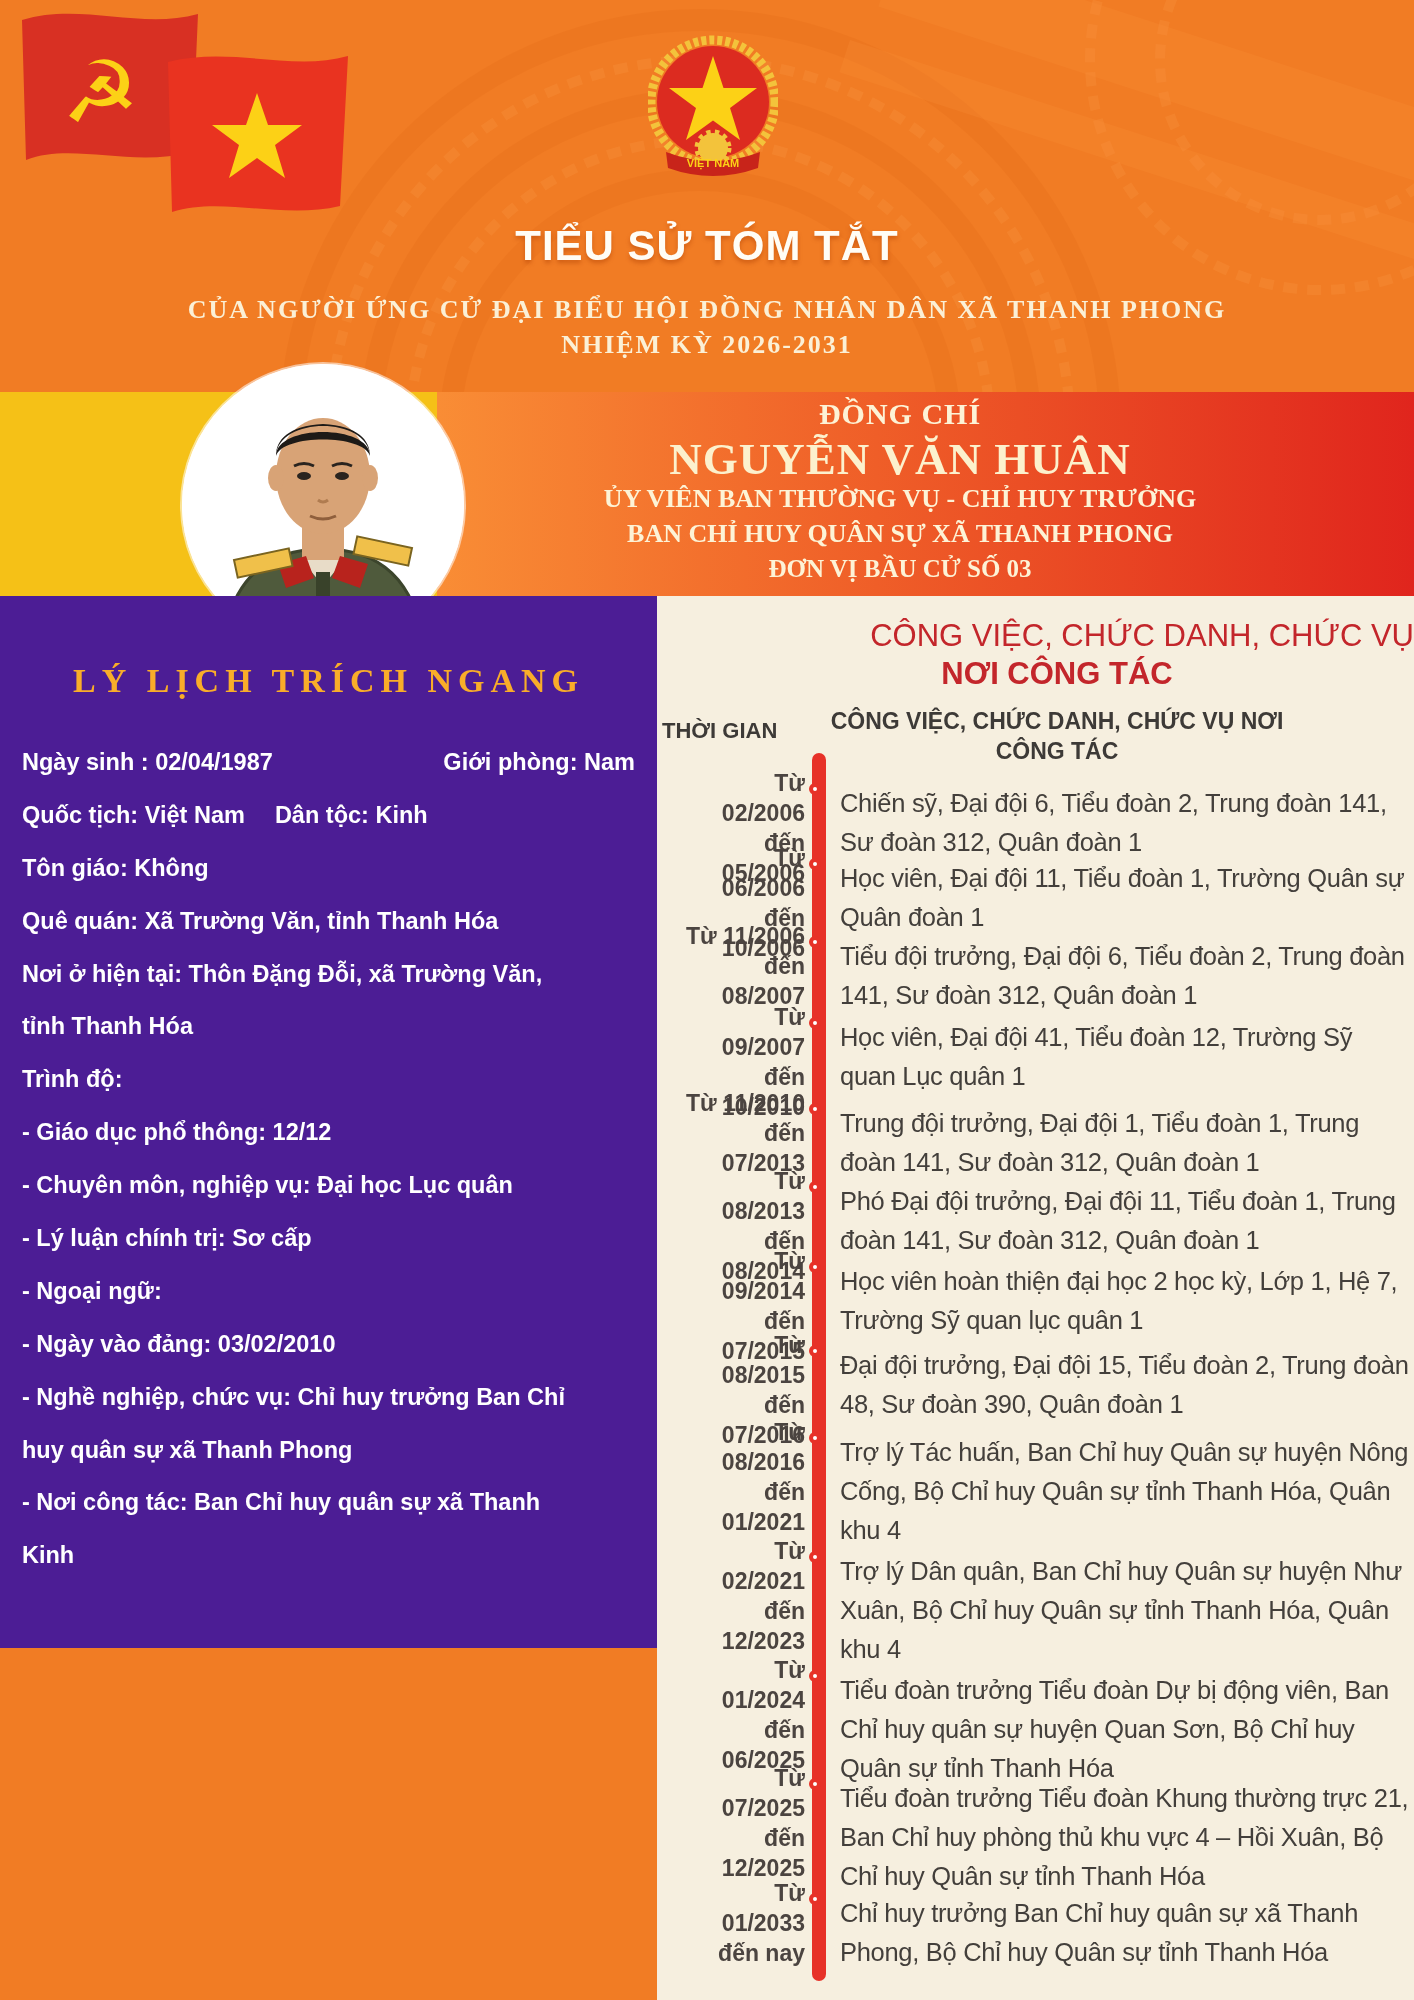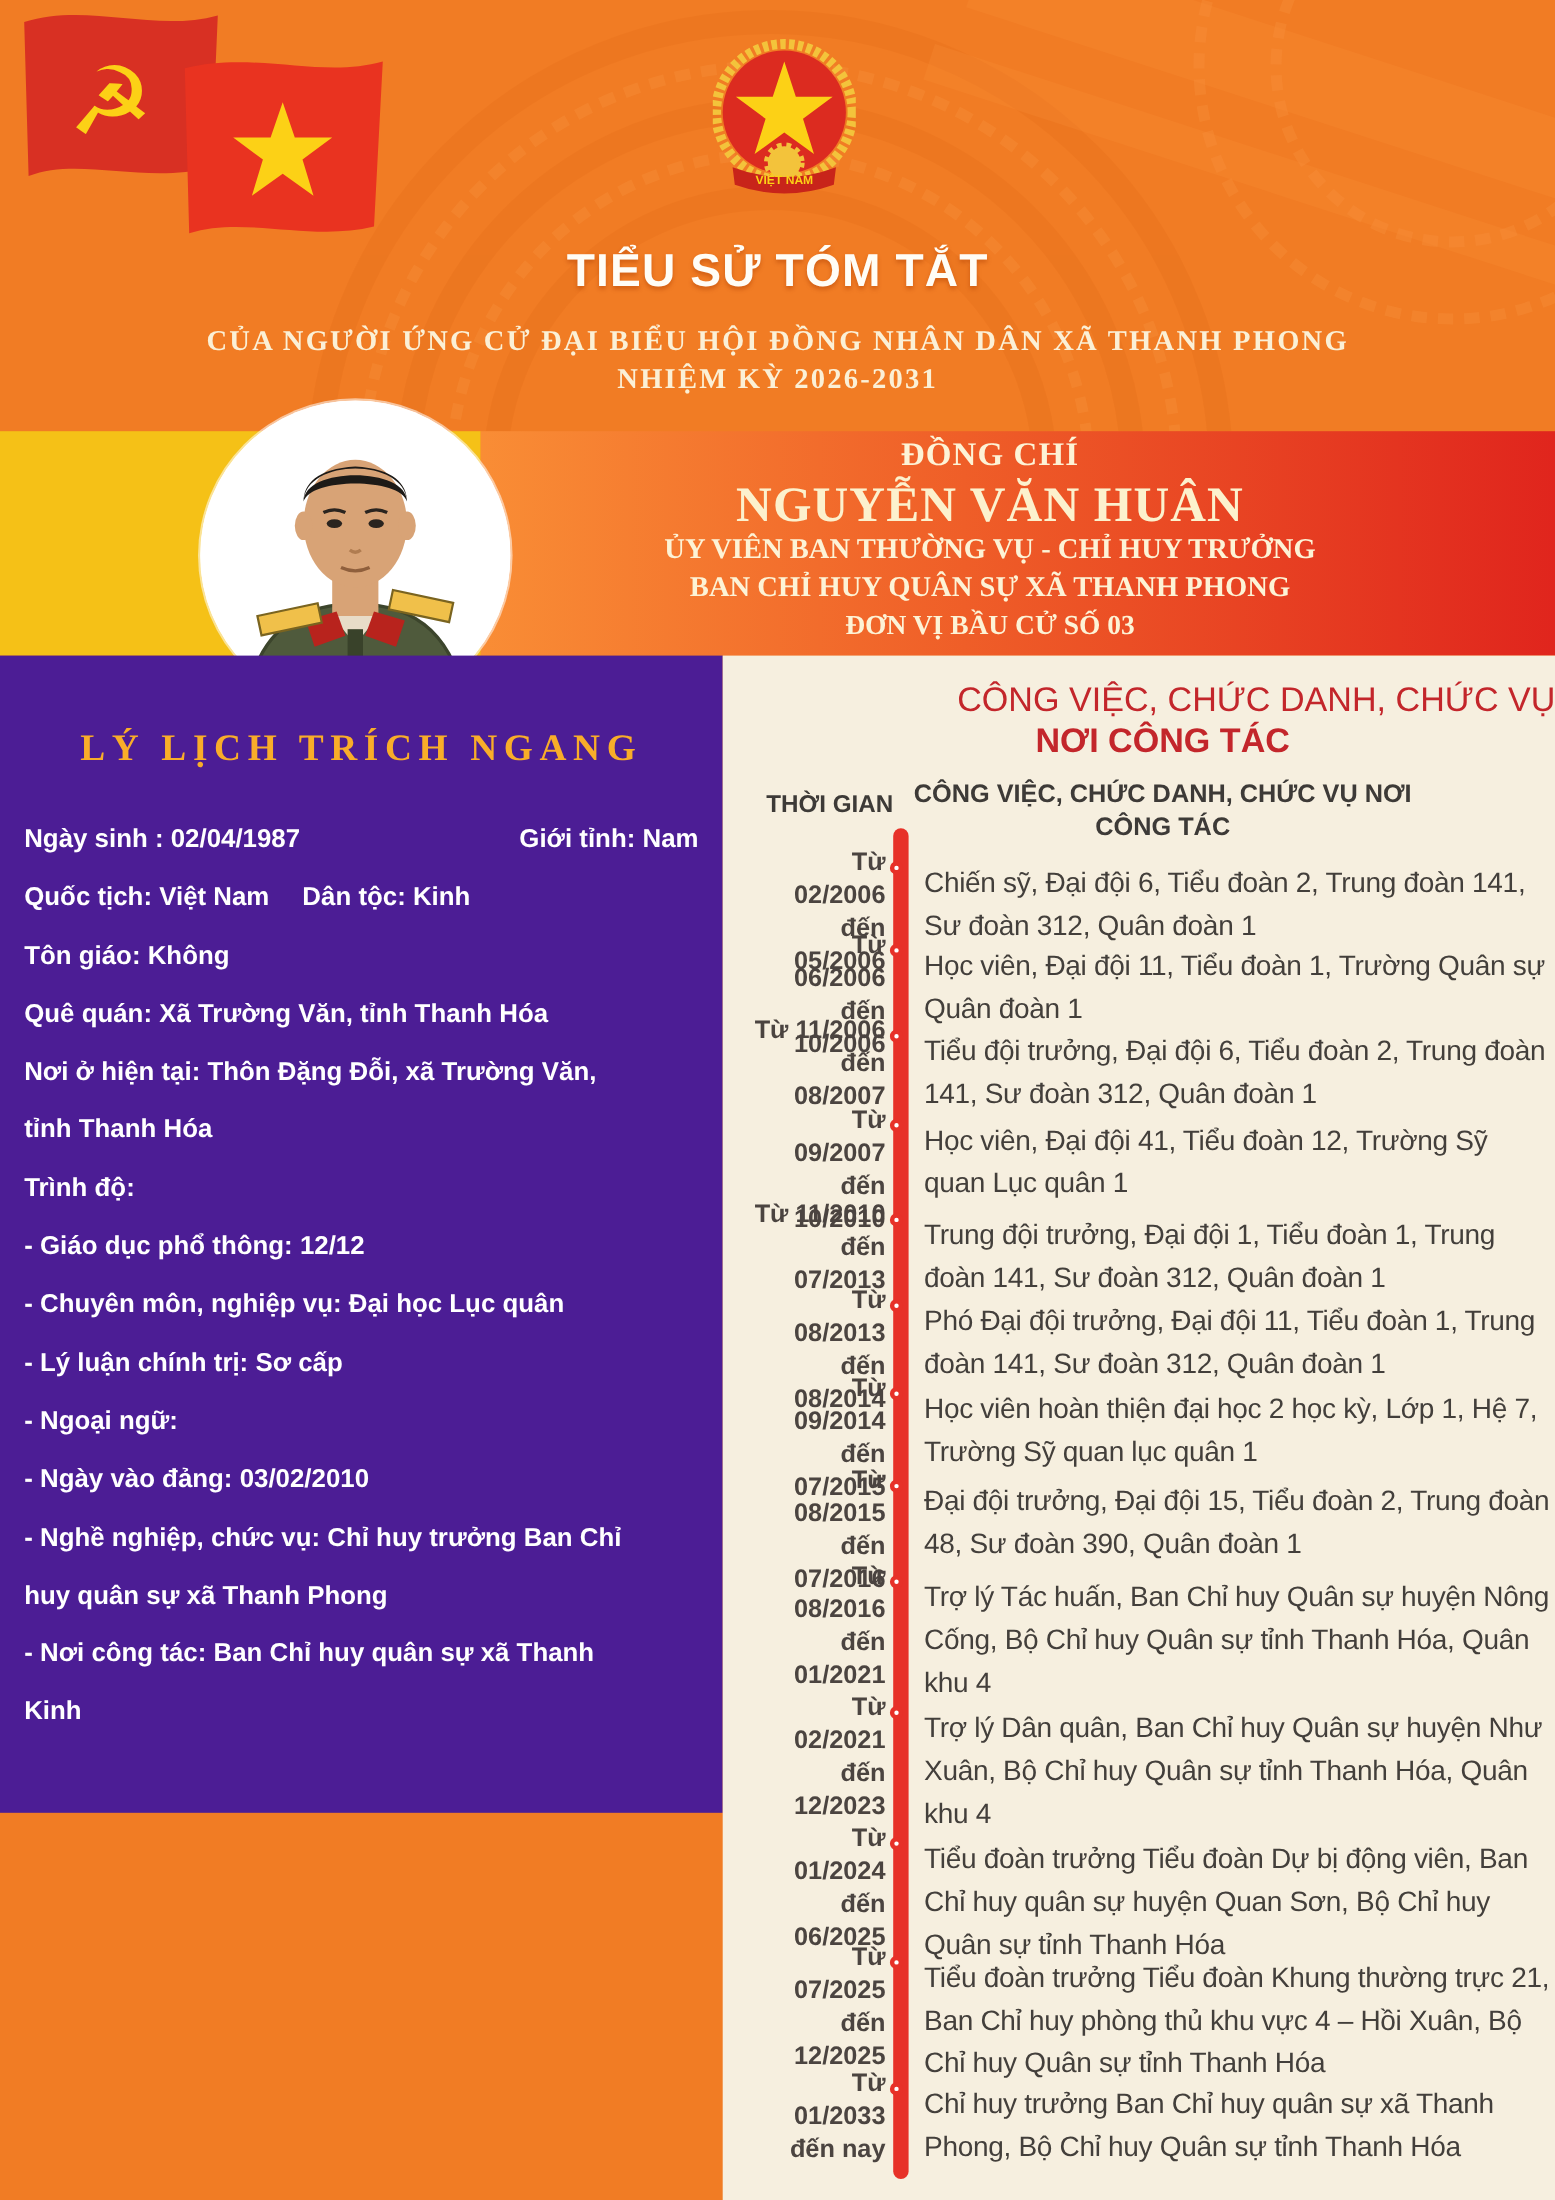--- a/index.html
+++ b/index.html
@@ -51,21 +51,21 @@
   
   .right-panel { position:absolute; left:657px; top:596px; width:757px; height:1404px; background:#f6efdf; }
   .career-h1 { position:absolute; left:43px; top:22px;  width:714px; text-align:right;
            font-size:31px; font-weight:normal; color:#c3262b; letter-spacing:0; }
   .career-h2 { position:absolute; left:43px; top:60px;  width:714px; text-align:center;
            font-size:31px; font-weight:bold; color:#c3262b; }
   .career-sh1 { position:absolute; left:43px; top:112px; width:714px; text-align:center;
            font-size:23px; font-weight:bold; color:#3d3a37; }
   .career-sh2 { position:absolute; left:43px; top:142px; width:714px; text-align:center;
            font-size:23px; font-weight:bold; color:#3d3a37; }
-  .time-col-head { position:absolute; left:5px; top:122px; width:150px; text-align:right;
+  .time-col-head { position:absolute; left:5px; top:122px; width:150px; text-align:left;
            font-size:22px; font-weight:bold; color:#3d3a37; }
   .timeline-bar { position:absolute; left:155px; top:157px; width:14px; height:1228px;
            background:#e73128; border-radius:8px; }
   .entry { position:absolute; left:0; width:757px; }
   .entry .period { position:absolute; left:0; top:3px; width:148px; text-align:right;
            font-size:23px; font-weight:bold; color:#4b4440; line-height:30px;padding-left:28px; }
   .entry .dot { position:absolute; left:152px; top:18px; width:12px; height:12px;
            background:#ffffff; border:4px solid #e73128; border-radius:50%; }
   .entry .role { position:absolute; left:183px; top:19px; width:572px;
            font-size:25.5px; color:#433f3b; line-height:39px; letter-spacing:-0.3px; }
@@ -152,21 +152,21 @@
       <path d="M112,102 Q122,97 132,102" stroke="#2a241f" stroke-width="3" fill="none"></path>
       <path d="M150,102 Q160,97 170,102" stroke="#2a241f" stroke-width="3" fill="none"></path>
       <path d="M136,136 Q141,140 146,136" stroke="#b07c50" stroke-width="3" fill="none"></path>
       <path d="M128,152 Q141,158 154,152" stroke="#8f5f3c" stroke-width="3" fill="none"></path>
     </svg>
   </div>
 
   <div class="left-panel">
     <div class="profile-heading">LÝ LỊCH TRÍCH NGANG</div>
     <div class="profile-lines" id="profile-lines">
-        <div class="p-line"><span>Ngày sinh : 02/04/1987</span><span class="r">Giới tỉnh: Nam</span></div>
+        <div class="p-line"><span>Ngày sinh : 02/04/1987</span><span class="r">Giới phòng: Nam</span></div>
         <div class="p-line"><span>Quốc tịch: Việt Nam</span><span class="mid">Dân tộc: Kinh</span></div>
         <div class="p-line">Tôn giáo: Không</div>
         <div class="p-line">Quê quán: Xã Trường Văn, tỉnh Thanh Hóa</div>
         <div class="p-line">Nơi ở hiện tại: Thôn Đặng Đỗi, xã Trường Văn,</div>
         <div class="p-line">tỉnh Thanh Hóa</div>
         <div class="p-line">Trình độ:</div>
         <div class="p-line">- Giáo dục phổ thông: 12/12</div>
         <div class="p-line">- Chuyên môn, nghiệp vụ: Đại học Lục quân</div>
         <div class="p-line">- Lý luận chính trị: Sơ cấp</div>
         <div class="p-line">- Ngoại ngữ:</div>

